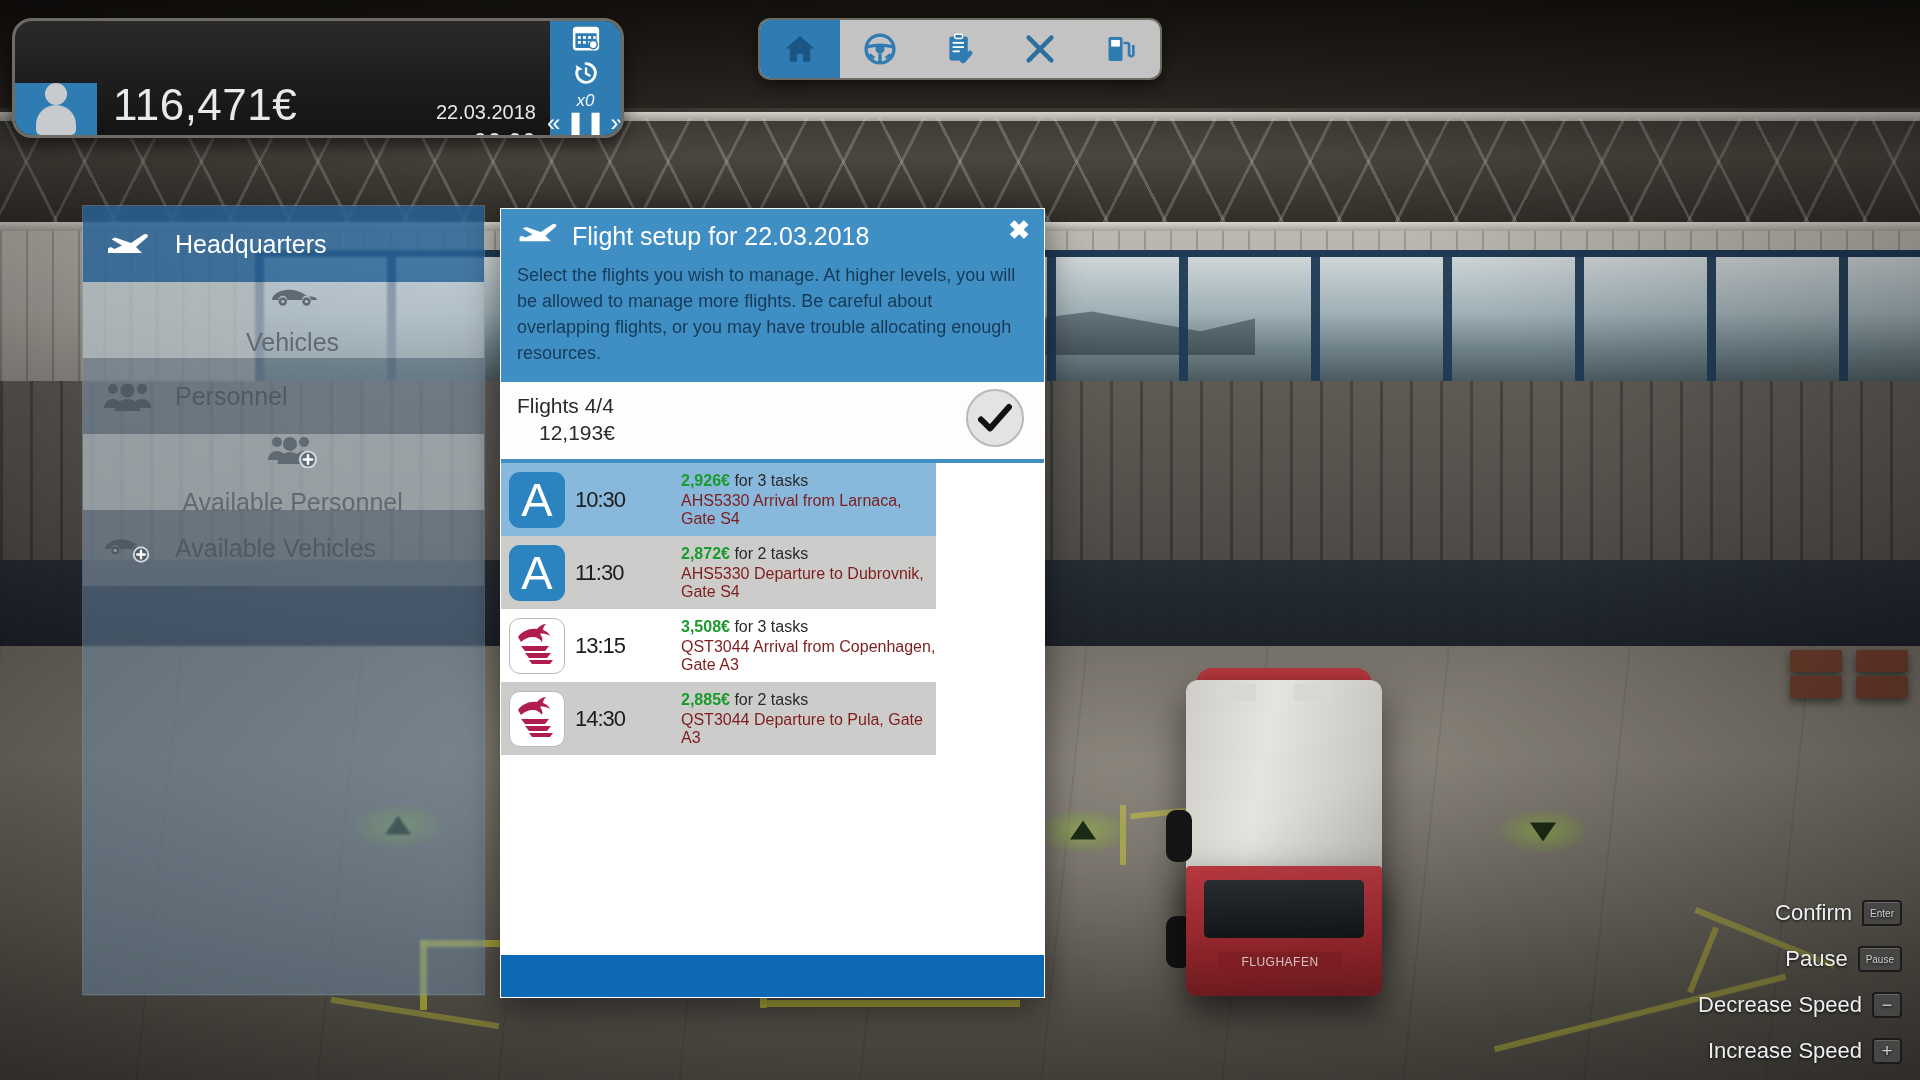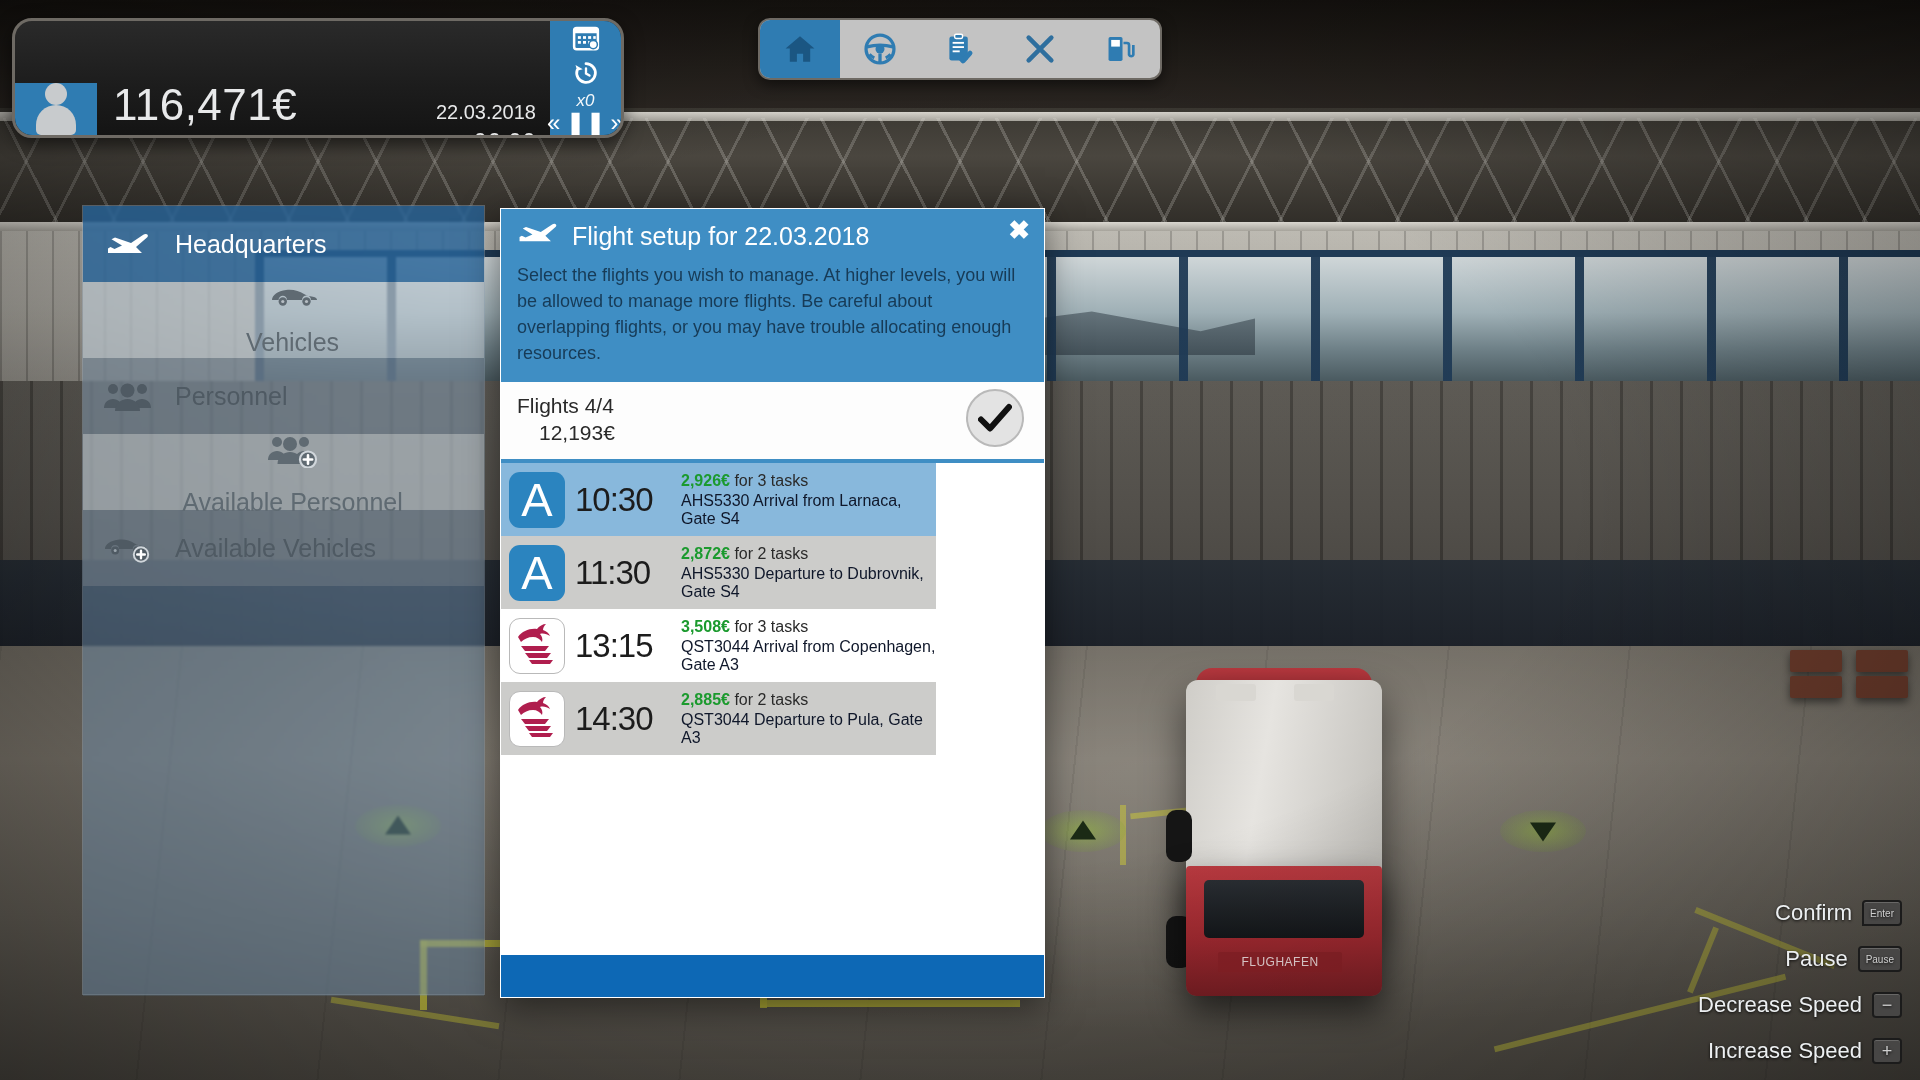--- a/index.html
+++ b/index.html
@@ -234,25 +234,25 @@
   .flight-row.r-sel { background:#88b8dc; }
   .flight-row.r-odd { background:#ccccca; }
   .flight-row.r-even { background:#ffffff; }
   .logo-box {
     width:56px; height:56px; border-radius:11px; flex:none;
     display:flex; align-items:center; justify-content:center;
   }
   .logo-box.ahs { background:#2b84bf; }
   .logo-box.qst { background:#ffffff; border:1px solid #b9b9b9; }
   .logo-a { color:#ffffff; font-size:47px; line-height:47px; font-family:"Liberation Sans", sans-serif; }
-  .f-time { font-size:33px; line-height:33px; color:#1c1c1c; font-family:"Liberation Sans", sans-serif; letter-spacing:-1px; width:96px; flex:none; }
+  .f-time { font-size:22px; line-height:33px; color:#1c1c1c; font-family:"Liberation Sans", sans-serif; letter-spacing:-1px; width:96px; flex:none; }
   .f-txt { display:flex; flex-direction:column; gap:2px; }
   .f-money { font-size:16px; color:#2a2a2a; }
   .f-money b { color:#1b9a2e; }
-  .f-desc { font-size:16px; color:#0f172a; }
+  .f-desc { font-size:16px; color:#7f1d1d; }
 
   .dlg-foot { height:42px; background:#0d68b5; flex:none; }
 
   
   #hints {
     position:absolute; right:18px; bottom:16px;
     display:flex; flex-direction:column; gap:20px; align-items:flex-end;
   }
   .hint { display:flex; align-items:center; gap:10px; color:#eceff1; font-size:22px;
           text-shadow:0 1px 3px rgba(0,0,0,.9); }

